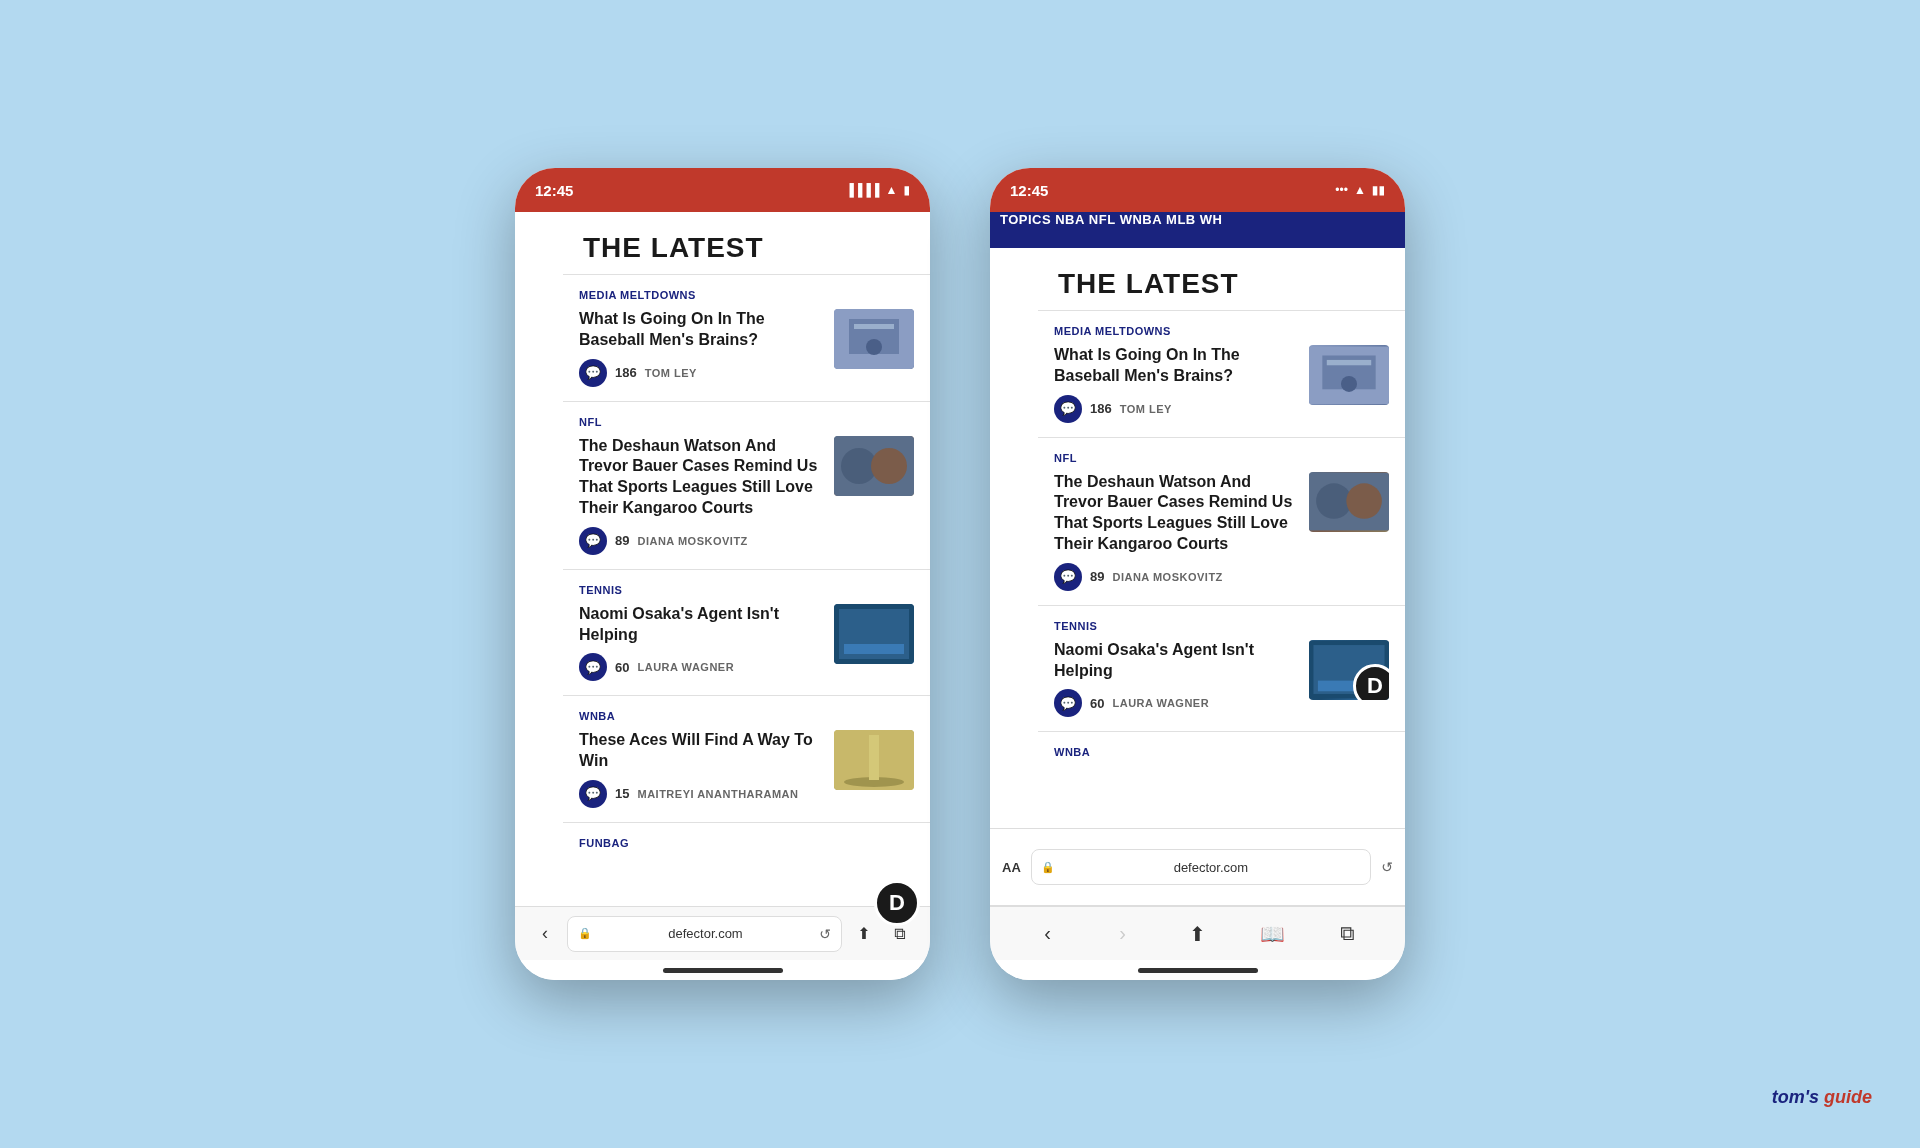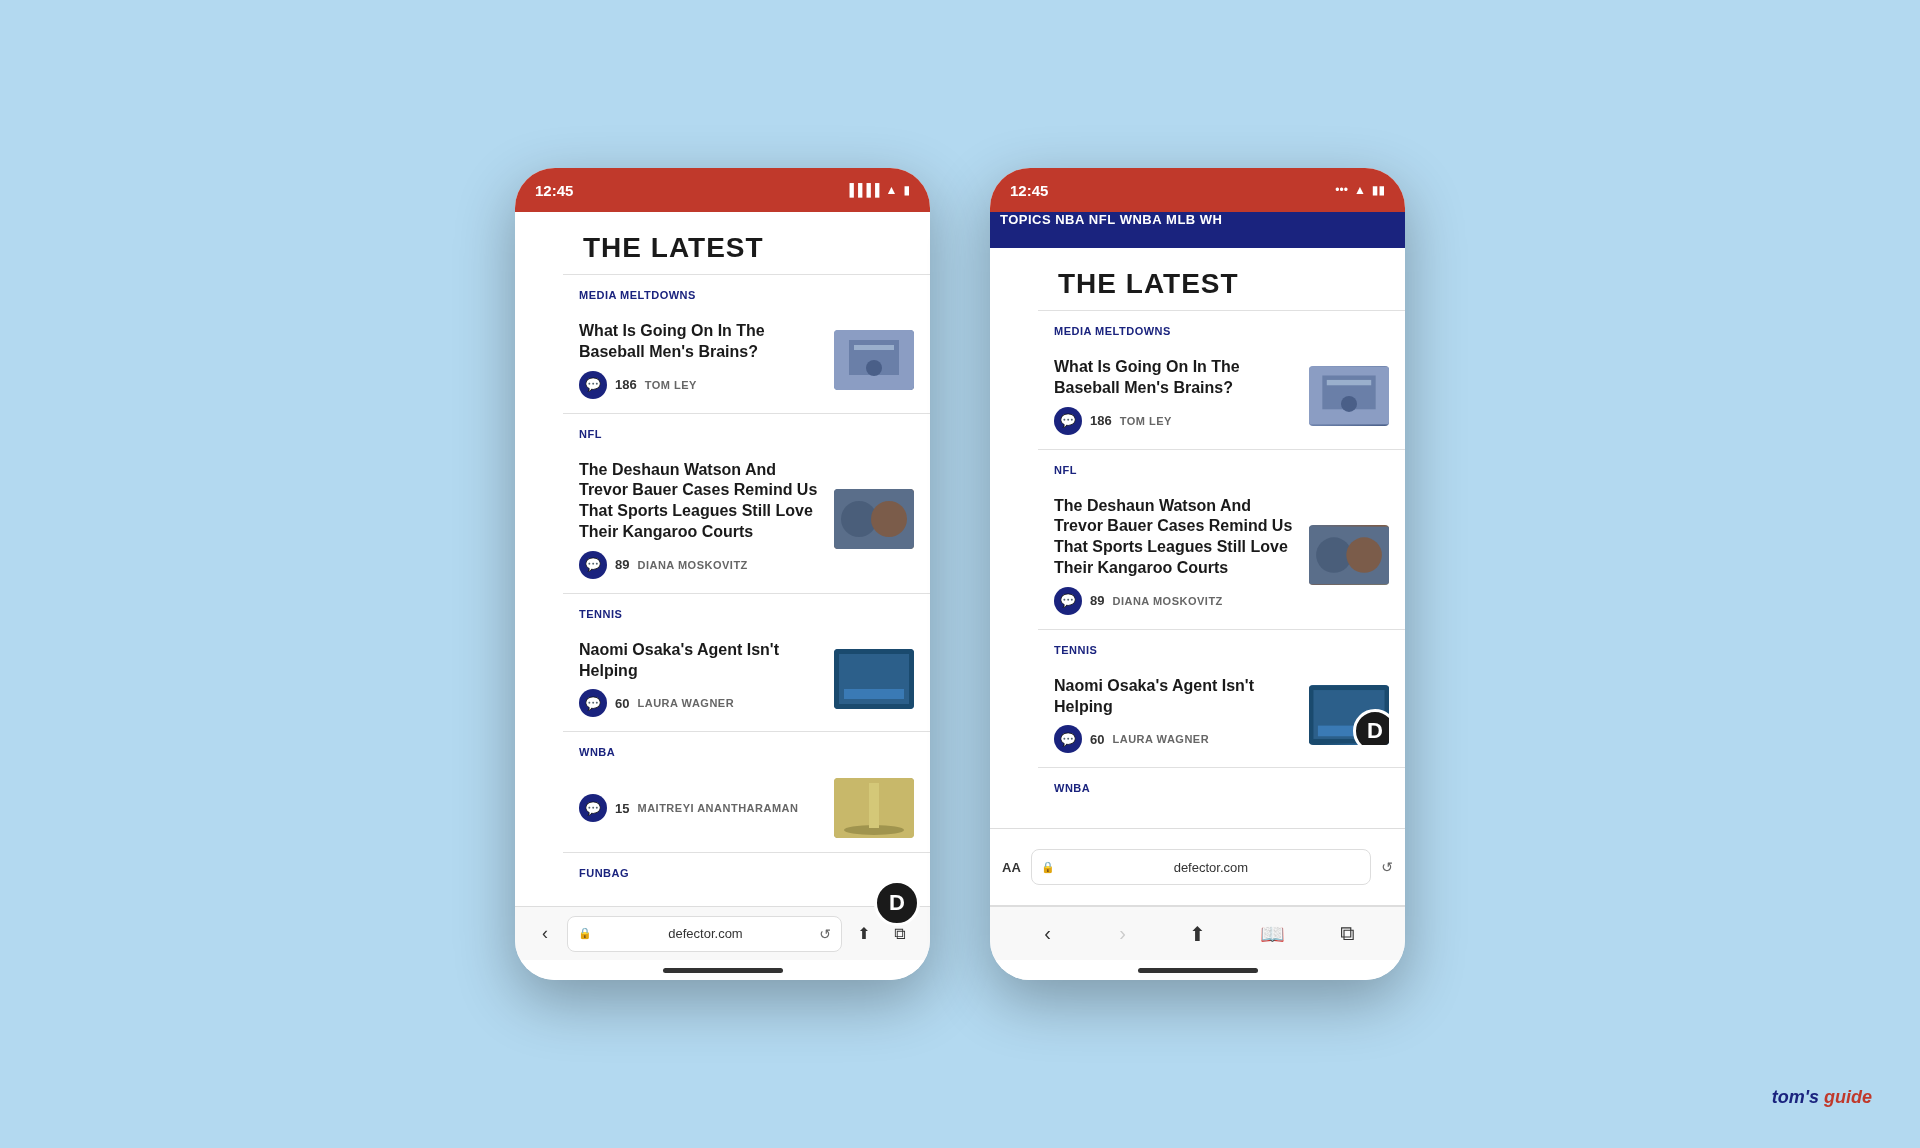--- a/index.html
+++ b/index.html
@@ -97,35 +97,35 @@
       overflow: hidden;
       display: flex;
       flex-direction: column;
     }
 
     .article-item {
       border-top: 1px solid #e0e0e0;
       padding: 14px 16px;
       display: flex;
       flex-direction: column;
-      gap: 20px;
+      gap: 8px;
     }
 
     .article-category {
       font-size: 11px;
       font-weight: 700;
       color: #1a237e;
       letter-spacing: 0.5px;
       text-transform: uppercase;
     }
 
     .article-row {
       display: flex;
       gap: 10px;
-      align-items: center;
+      align-items: flex-start;
     }
 
     .article-text {
       flex: 1;
     }
 
     .article-title {
       font-size: 16px;
       font-weight: 700;
       color: #1a1a1a;
@@ -430,20 +430,21 @@
                 <rect x="10" y="40" width="60" height="10" fill="#3a7ab5"></rect>
               </svg>
           </div>
         </div>
       </div>
 
       <div class="article-item">
         <div class="article-category">WNBA</div>
         <div class="article-row">
           <div class="article-text">
+            <div class="article-title">These Aces Will Find A Way To Win</div>
             <div class="article-meta">
               <div class="comment-icon">💬</div>
               <span class="comment-count">15</span>
               <span class="author-name">MAITREYI ANANTHARAMAN</span>
             </div>
           </div>
           <div class="article-thumb thumb-wnba">
             <svg width="80" height="60" viewBox="0 0 80 60">
                 <rect width="80" height="60" fill="#c8b86a"></rect>
                 <ellipse cx="40" cy="52" rx="30" ry="5" fill="#a0944e"></ellipse>

